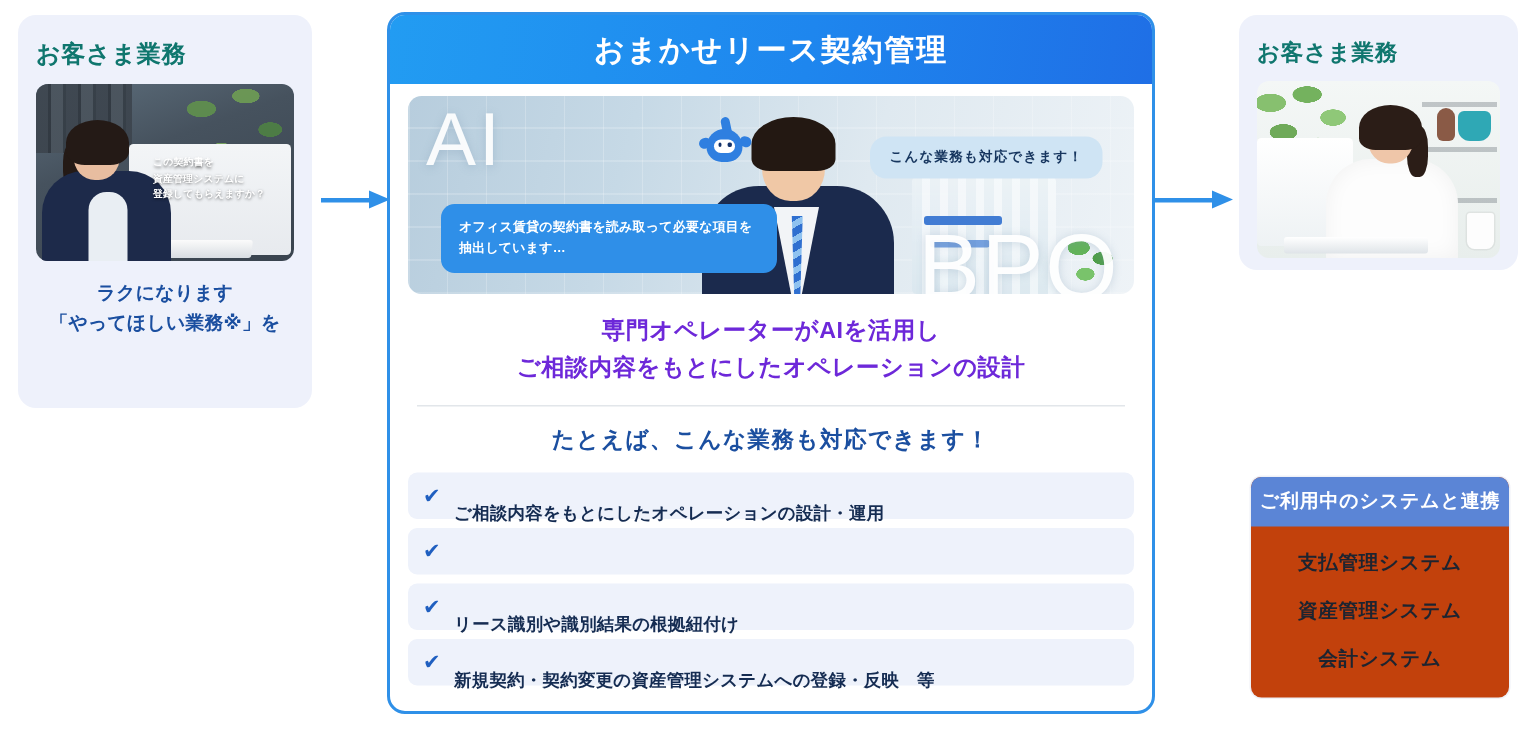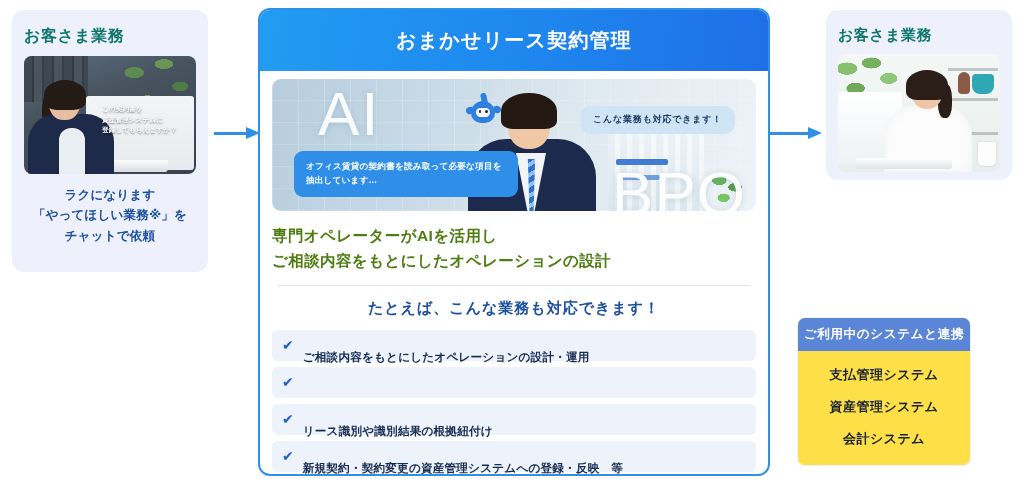--- a/index.html
+++ b/index.html
@@ -189,45 +189,44 @@
   
   #card-center{
     position:absolute;left:258px;top:8px;width:512px;height:468px;
     background:#ffffff;
     border:2px solid #2f90e8;
     border-radius:12px;
     box-sizing:border-box;
     overflow:hidden;
   }
   .center-header{
-    height:61px;
+    height:46px;
     background:linear-gradient(100deg,#229cf2 0%,#1e86ee 55%,#1f6fe6 100%);
     display:flex;align-items:center;justify-content:center;
   }
   .center-header .htxt{
     color:#fff;font-weight:bold;font-size:20px;letter-spacing:1.2px;
   }
   .center-body{padding:8px 12px 0;}
 
   .hero{
     position:relative;height:132px;border-radius:9px;overflow:hidden;
     background:linear-gradient(105deg,#b7cddd 0%,#c6d9e6 30%,#dfe9f0 62%,#eef3f7 100%);
   }
   .hero-blinds{
     position:absolute;inset:0;
     background:
       repeating-linear-gradient(90deg,rgba(255,255,255,.22) 0 1px,transparent 1px 26px),
       repeating-linear-gradient(0deg,rgba(255,255,255,.18) 0 1px,transparent 1px 22px);
   }
   .hero-ai{
     position:absolute;left:12px;top:4px;
-    font-size:62px;font-weight:300;color:rgba(255,255,255,.92);
+    font-size:50px;font-weight:300;color:rgba(255,255,255,.92);
     letter-spacing:2px;line-height:1;
     text-shadow:0 1px 6px rgba(120,150,175,.35);
-    margin-left:34px;
   }
   .hero-bpo{
     position:absolute;right:10px;bottom:-14px;
     font-size:62px;font-weight:300;color:rgba(255,255,255,.95);
     letter-spacing:1px;line-height:1;
     text-shadow:0 1px 6px rgba(120,150,175,.3);
   }
   .hero-rack{
     position:absolute;right:52px;bottom:0;width:96px;height:78px;
     background:
@@ -294,21 +293,21 @@
     padding:9px 12px;border-radius:9px;letter-spacing:.2px;
   }
   .bubble-bpo{
     position:absolute;left:308px;top:27px;
     background:#cfe4f4;color:#17365f;
     font-size:9px;font-weight:bold;line-height:1.5;
     padding:7px 13px;border-radius:11px;letter-spacing:.8px;
   }
 
   .lead{
-    color:#4d7c0f;font-weight:bold;
+    text-align:center;color:#6d28d9;font-weight:bold;
     font-size:15.5px;line-height:1.6;letter-spacing:.4px;
     margin:13px 0 11px;
   }
   .divider{height:1px;background:#e2e6ea;margin:0 6px;}
   .sub{
     text-align:center;color:#1b4fa0;font-weight:bold;
     font-size:15px;letter-spacing:1px;margin:13px 0 12px;
   }
 
   .check-list{display:flex;flex-direction:column;gap:6px;}
@@ -320,22 +319,22 @@
   .check-icon{
     color:#1f5fc0;font-size:14px;font-weight:bold;
     margin-right:9px;line-height:1;
   }
   .check-text{
     color:#152c52;font-weight:bold;font-size:11.6px;letter-spacing:.2px;margin-top:24px;
   }
 
   
   #system-box{
-    position:absolute;left:798px;top:318px;width:172px;
-    background:#fde047;border-radius:7px;overflow:hidden;
+    position:absolute;left:834px;top:318px;width:172px;
+    background:#c2410c;border-radius:7px;overflow:hidden;
     box-shadow:0 0 0 1px rgba(100,120,180,.10);
   }
   .sys-header{
     background:#5b85d6;color:#ffffff;
     text-align:center;font-weight:bold;font-size:12.6px;
     letter-spacing:.6px;padding:8px 0;
   }
   .sys-list{padding:8px 0 10px;}
   .sys-item{
     text-align:center;color:#1d2430;font-weight:bold;
@@ -367,21 +366,20 @@
       <div class="ph-left-bubble">
         <div>この契約書を</div>
         <div>資産管理システムに</div>
         <div>登録してもらえますか？</div>
       </div>
     </div>
 
     <div class="side-caption">
       <div>ラクになります</div>
       <div>「やってほしい業務※」を</div>
-      <div>チャットで依頼</div>
     </div>
   </div>
 
   <div class="arrow" id="arrow-left">
     <div class="shaft"></div>
       <div class="head"></div>
   </div>
 
   <div id="card-center">
 

